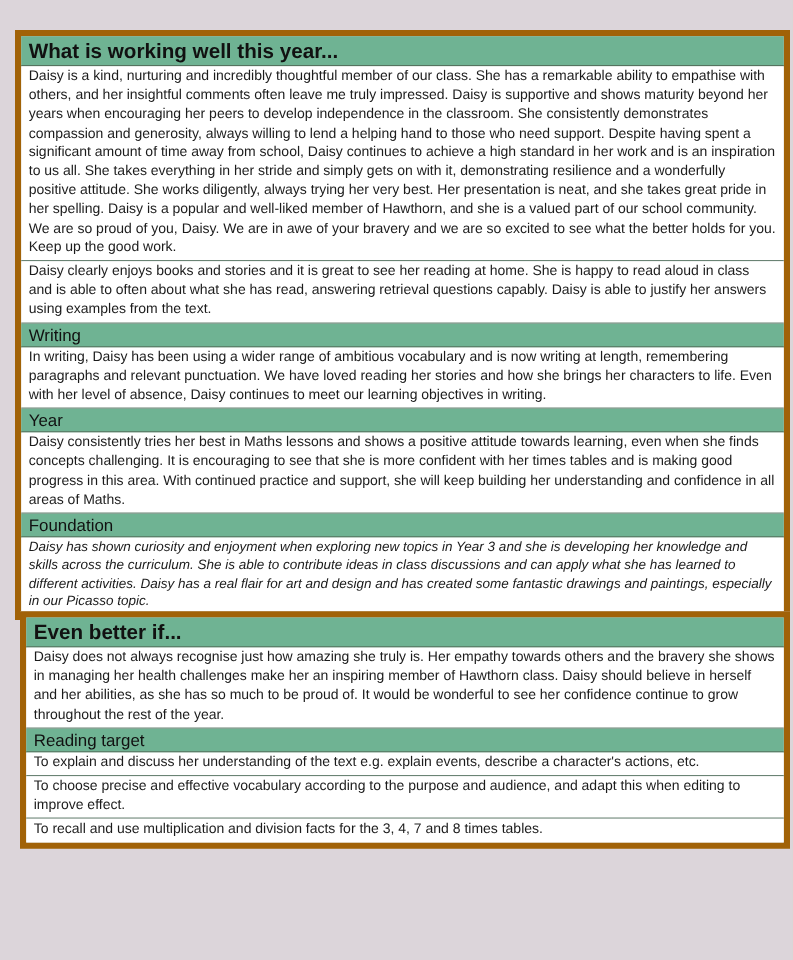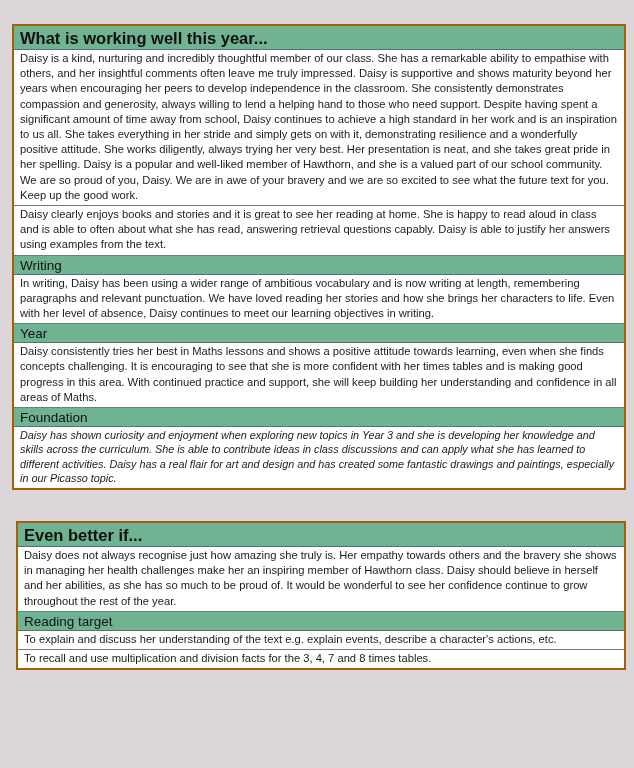--- a/index.html
+++ b/index.html
@@ -5,25 +5,25 @@
   html, body { margin: 0; padding: 0; }
   body {
     width: 634px; height: 768px; overflow: hidden;
     background: #dcd5da;
     font-family: "Liberation Sans", sans-serif;
     color: #1b1b1b;
     position: relative;
   }
   .box {
     position: absolute;
-    border: 2px solid #a16207;
+    border: 5px solid #a16207;
     background: #d6d9d5;
   }
   .box.top { left: 12px; top: 24px; width: 610px; }
-  .box.bottom { left: 16px; top: 521px; width: 606px; }
+  .box.bottom { left: 16px; top: 489px; width: 606px; }
   .hdr {
     background: #6fb393;
     border-bottom: 1px solid #55735f;
     padding: 1px 6px 0 6px;
     font-size: 13.5px;
     line-height: 17px;
     color: #111;
   }
   .hdr.main {
     font-size: 16.5px;
@@ -42,21 +42,21 @@
   .body.italic { font-style: italic; font-size: 10.8px; line-height: 14.4px; }
   .body:last-child { border-bottom: none; }
 </style>
 </head>
 <body>
 
 <div class="box top">
   <div class="hdr main">What is working well this year...</div>
   <div class="body">
     <p>Daisy is a kind, nurturing and incredibly thoughtful member of our class. She has a remarkable ability to empathise with others, and her insightful comments often leave me truly impressed. Daisy is supportive and shows maturity beyond her years when encouraging her peers to develop independence in the classroom. She consistently demonstrates compassion and generosity, always willing to lend a helping hand to those who need support. Despite having spent a significant amount of time away from school, Daisy continues to achieve a high standard in her work and is an inspiration to us all. She takes everything in her stride and simply gets on with it, demonstrating resilience and a wonderfully positive attitude. She works diligently, always trying her very best. Her presentation is neat, and she takes great pride in her spelling. Daisy is a popular and well-liked member of Hawthorn, and she is a valued part of our school community.</p>
-    <p>We are so proud of you, Daisy. We are in awe of your bravery and we are so excited to see what the future text for you. Keep up the good work.</p>
+    <p>We are so proud of you, Daisy. We are in awe of your bravery and we are so excited to see what the better holds for you. Keep up the good work.</p>
   </div>
 
   <div class="body">Daisy clearly enjoys books and stories and it is great to see her reading at home. She is happy to read aloud in class and is able to often about what she has read, answering retrieval questions capably. Daisy is able to justify her answers using examples from the text.</div>
 
   <div class="hdr">Writing</div>
   <div class="body">In writing, Daisy has been using a wider range of ambitious vocabulary and is now writing at length, remembering paragraphs and relevant punctuation. We have loved reading her stories and how she brings her characters to life. Even with her level of absence, Daisy continues to meet our learning objectives in writing.</div>
 
   <div class="hdr">Year</div>
   <div class="body">Daisy consistently tries her best in Maths lessons and shows a positive attitude towards learning, even when she finds concepts challenging. It is encouraging to see that she is more confident with her times tables and is making good progress in this area. With continued practice and support, she will keep building her understanding and confidence in all areas of Maths.</div>
 
@@ -64,15 +64,16 @@
   <div class="body italic">Daisy has shown curiosity and enjoyment when exploring new topics in Year 3 and she is developing her knowledge and skills across the curriculum. She is able to contribute ideas in class discussions and can apply what she has learned to different activities. Daisy has a real flair for art and design and has created some fantastic drawings and paintings, especially in our Picasso topic.</div>
 </div>
 
 <div class="box bottom">
   <div class="hdr main">Even better if...</div>
   <div class="body">Daisy does not always recognise just how amazing she truly is. Her empathy towards others and the bravery she shows in managing her health challenges make her an inspiring member of Hawthorn class. Daisy should believe in herself and her abilities, as she has so much to be proud of. It would be wonderful to see her confidence continue to grow throughout the rest of the year.</div>
 
   <div class="hdr">Reading target</div>
   <div class="body">To explain and discuss her understanding of the text e.g. explain events, describe a character's actions, etc.</div>
 
+  <div class="body">To choose precise and effective vocabulary according to the purpose and audience, and adapt this when editing to improve effect.</div>
 
   <div class="body">To recall and use multiplication and division facts for the 3, 4, 7 and 8 times tables.</div>
 </div>
 
 </body></html>

